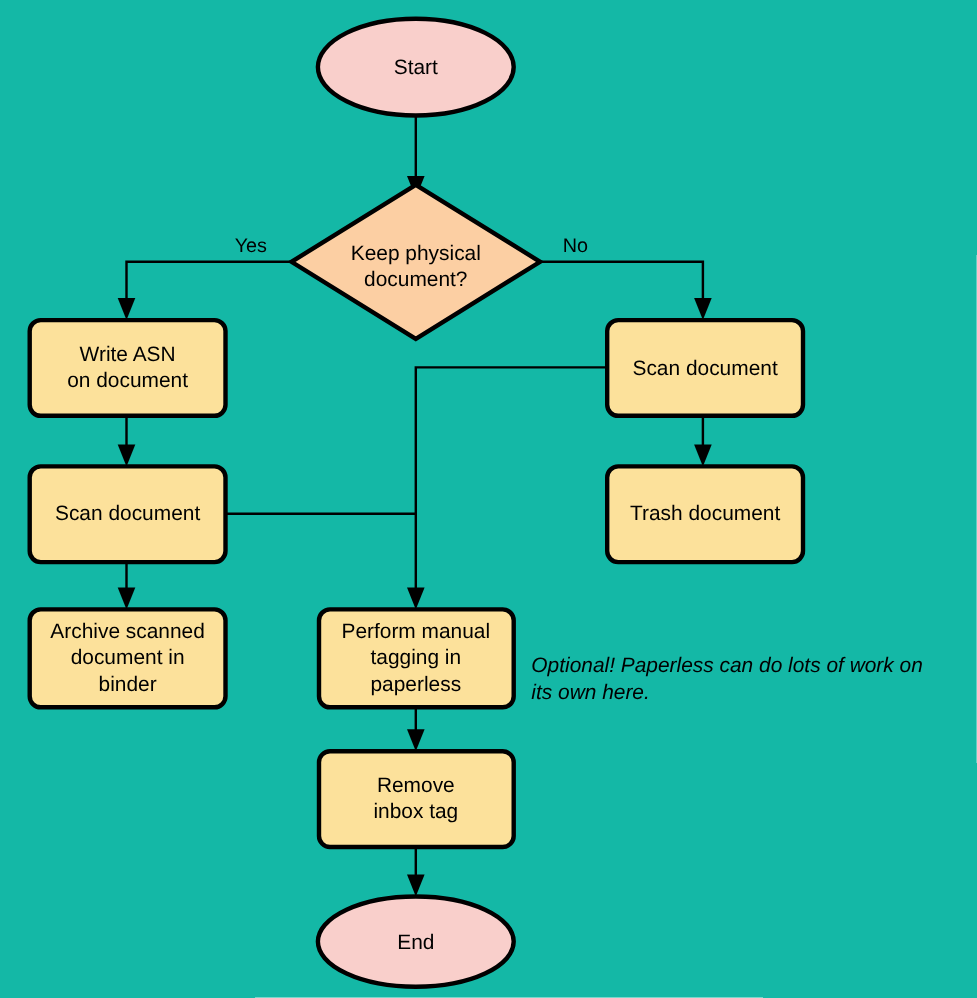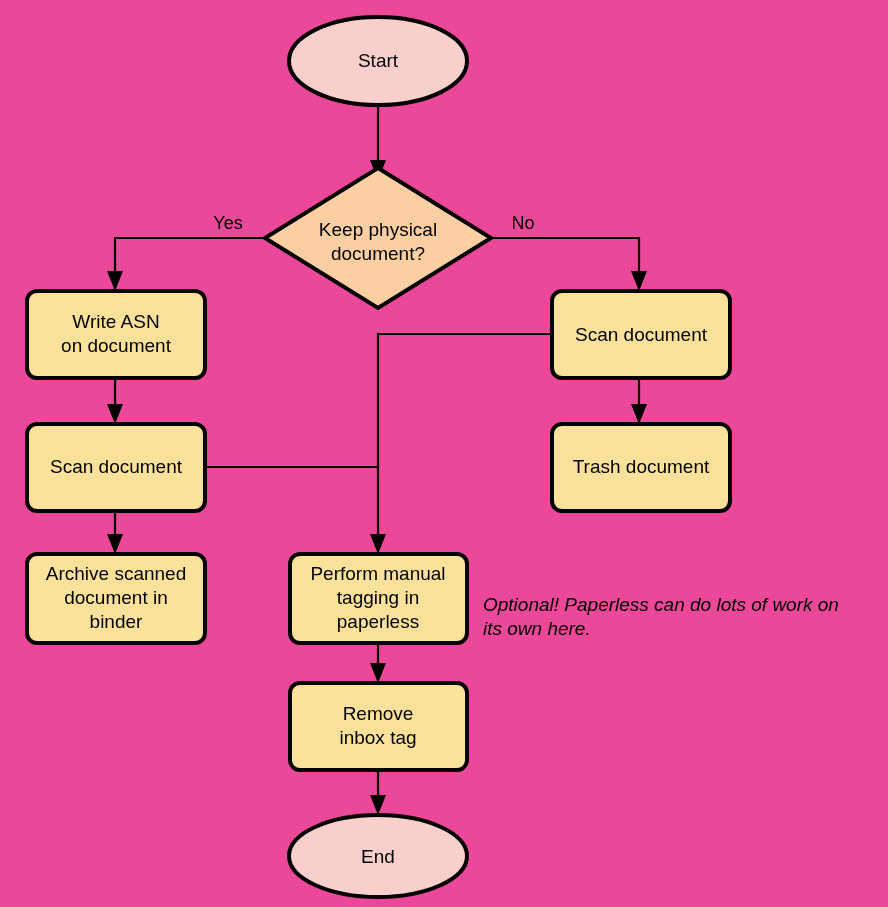--- a/index.html
+++ b/index.html
@@ -7,21 +7,21 @@
     padding: 0;
     background: #ffffff;
   }
   body {
     font-family: "Liberation Sans", sans-serif;
   }
   #canvas {
     position: relative;
     width: 888px;
     height: 907px;
-    background: #ec4899;
+    background: #14b8a6;
     overflow: hidden;
   }
   #flow-svg {
     position: absolute;
     left: 0;
     top: 0;
     width: 888px;
     height: 907px;
   }
   .node-label {

